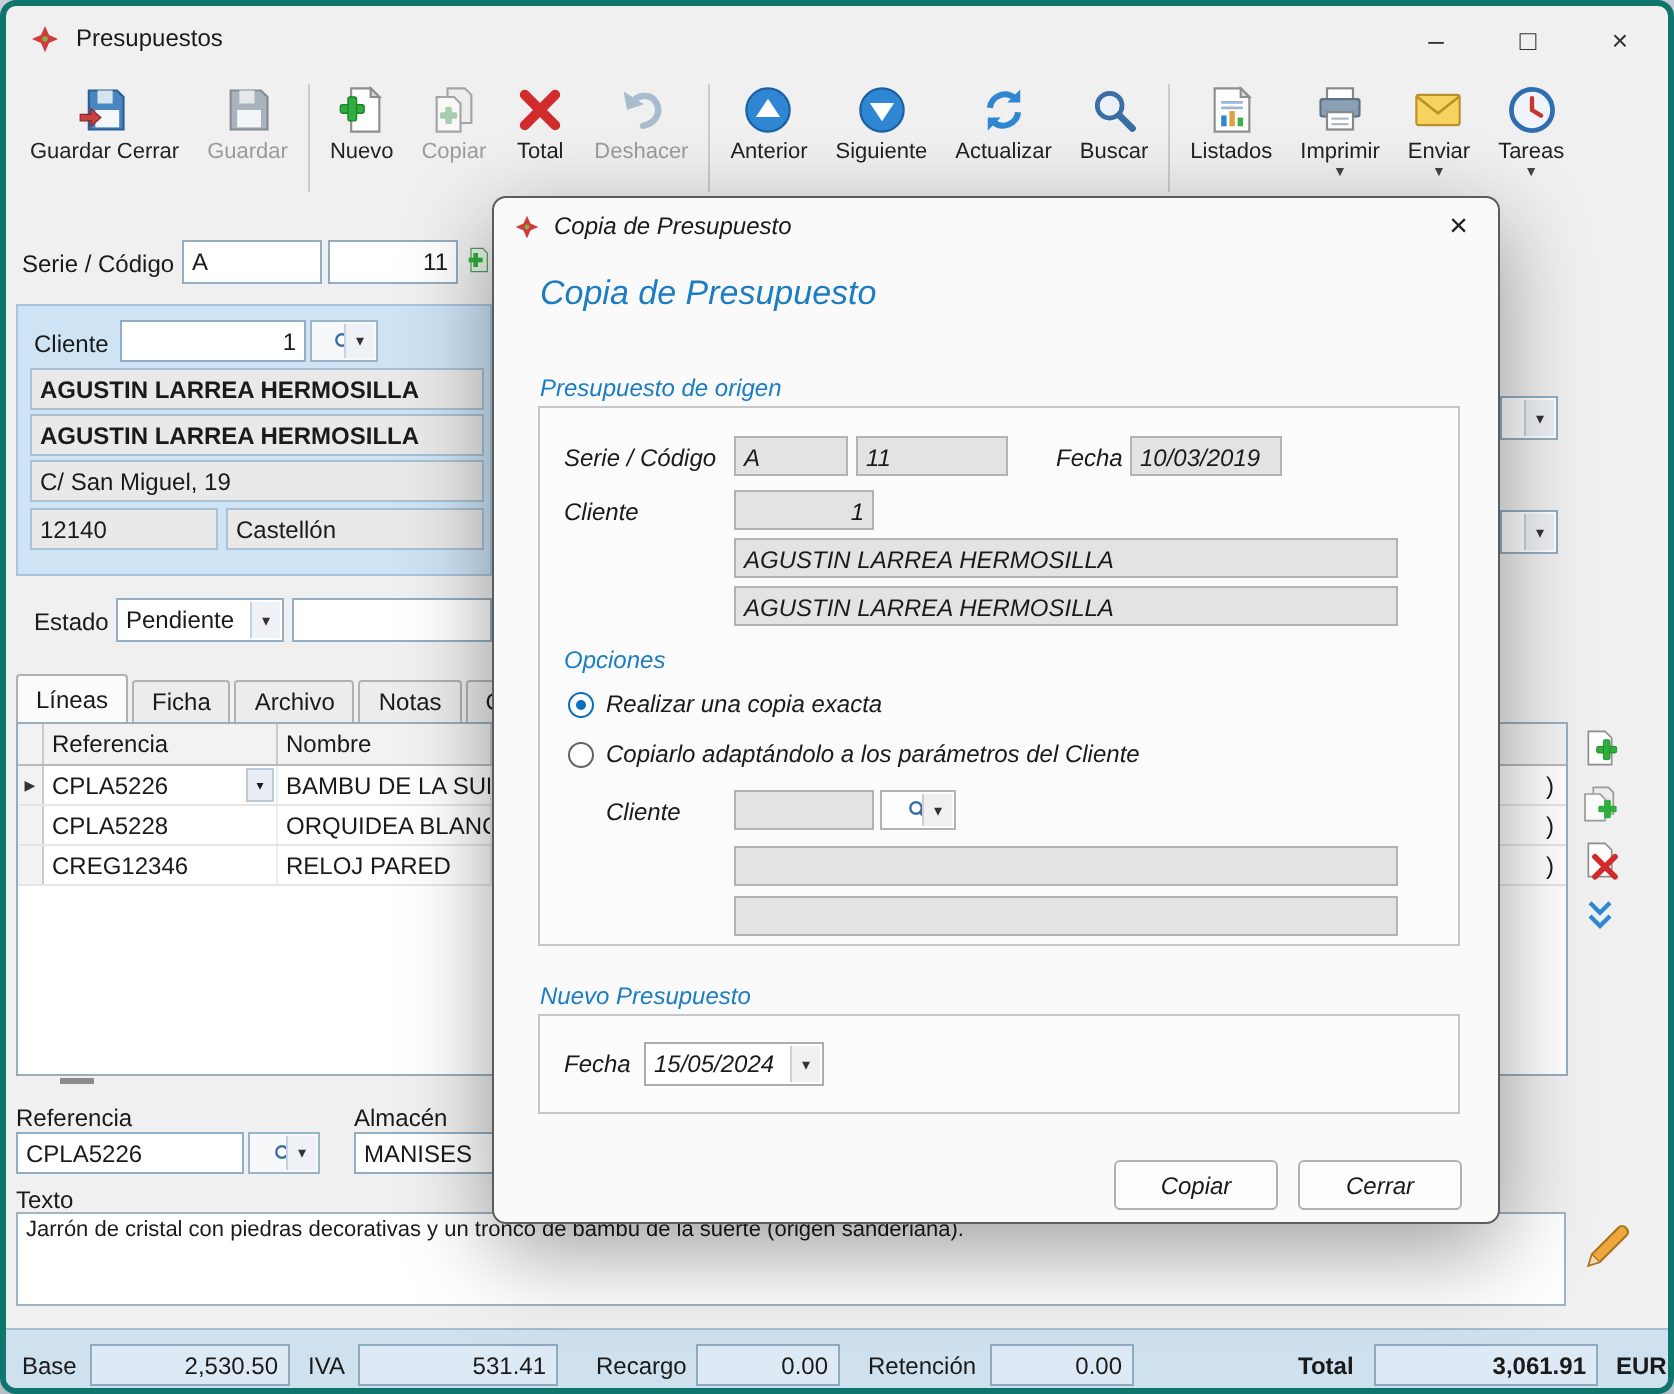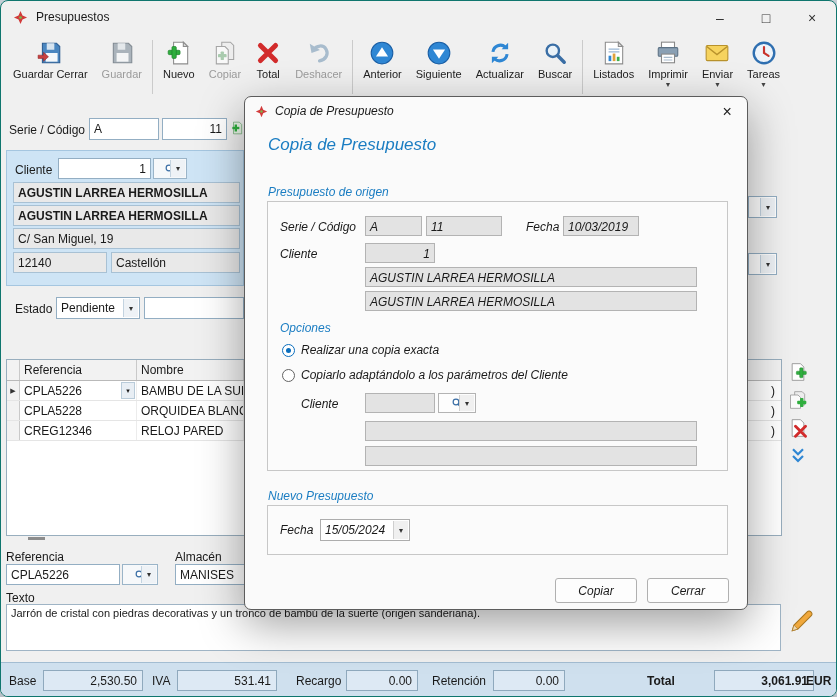--- a/index.html
+++ b/index.html
@@ -1,19 +1,19 @@
 <!DOCTYPE html>
 <html><head>
 <meta charset="utf-8">
 <style>
   * { margin:0; padding:0; box-sizing:border-box; }
   html,body { background:#cdd6de; }
   .window {
     position:relative; width:837px; height:697px; margin:0 auto;
-    background:#f0f0f0; border:1px solid #0f766e; border-radius:8px; overflow:hidden;
+    background:#f0f0f0; border:3px solid #0f766e; border-radius:8px; overflow:hidden;
     font-family:"Liberation Sans","DejaVu Sans",sans-serif; font-size:12px; color:#1a1a1a;
     box-shadow:0 10px 30px rgba(0,0,0,.25);
   }
   
   .titlebar { position:absolute; top:0; left:0; right:0; height:32px; display:flex; align-items:center; padding-left:12px; }
   .title-icon { width:15px; height:15px; margin-right:8px; display:inline-flex; }
   .win-controls { position:absolute; right:1px; top:1px; height:31px; display:flex; }
   .win-btn { width:46px; height:31px; display:flex; align-items:center; justify-content:center; font-size:14px; color:#333; cursor:default; }
   
   .toolbar { position:absolute; top:33px; left:0; right:0; height:62px; display:flex; align-items:flex-start; padding:2px 5px; }
@@ -249,20 +249,27 @@
   </div>
   <div class="inp" style="left:143px; top:296px; width:100px;"></div>
 
   <div class="combo" style="left:747px; top:195px; width:29px; padding:0;">
       <span class="arr">▾</span>
     </div>
   <div class="combo" style="left:747px; top:252px; width:29px; padding:0;">
       <span class="arr">▾</span>
     </div>
 
+  <div class="tabs">
+    <div class="tab active">Líneas</div>
+    <div class="tab">Ficha</div>
+    <div class="tab">Archivo</div>
+    <div class="tab">Notas</div>
+    <div class="tab">General</div>
+  </div>
 
   <div class="grid">
     <div class="ghead">
       <div class="cmark"></div>
       <div class="gc cref">Referencia</div>
       <div class="gc cnom">Nombre</div>
     </div>
     <div class="grow">
       <div class="cmark">
           <span>▶</span>
@@ -344,21 +351,21 @@
   <div class="totals">
     <span class="lbl" style="left:8px; top:11px;">Base</span>
     <div class="tbox" style="left:42px; width:100px;">2,530.50</div>
     <span class="lbl" style="left:151px; top:11px;">IVA</span>
     <div class="tbox" style="left:176px; width:100px;">531.41</div>
     <span class="lbl" style="left:295px; top:11px;">Recargo</span>
     <div class="tbox" style="left:345px; width:72px;">0.00</div>
     <span class="lbl" style="left:431px; top:11px;">Retención</span>
     <div class="tbox" style="left:492px; width:72px;">0.00</div>
     <span class="lbl" style="left:646px; top:11px; font-weight:bold;">Total</span>
-    <div class="tbox bold" style="left:713px; width:100px;">3,061.91</div>
+    <div class="tbox bold" style="left:684px; width:112px;">3,061.91</div>
     <span class="lbl" style="left:805px; top:11px; font-weight:bold;">EUR</span>
   </div>
 
   <div class="dialog">
     <div class="dlg-titlebar">
       <span class="dlg-icon">
         <svg viewBox="0 0 24 24" width="13" height="13">
             <path d="M12 1.5 L15.2 8.8 22.5 12 15.2 15.2 12 22.5 8.8 15.2 1.5 12 8.8 8.8z" fill="#d23b3b"></path>
             <circle cx="12" cy="12" r="2.2" fill="#7db54a"></circle>
           </svg>

